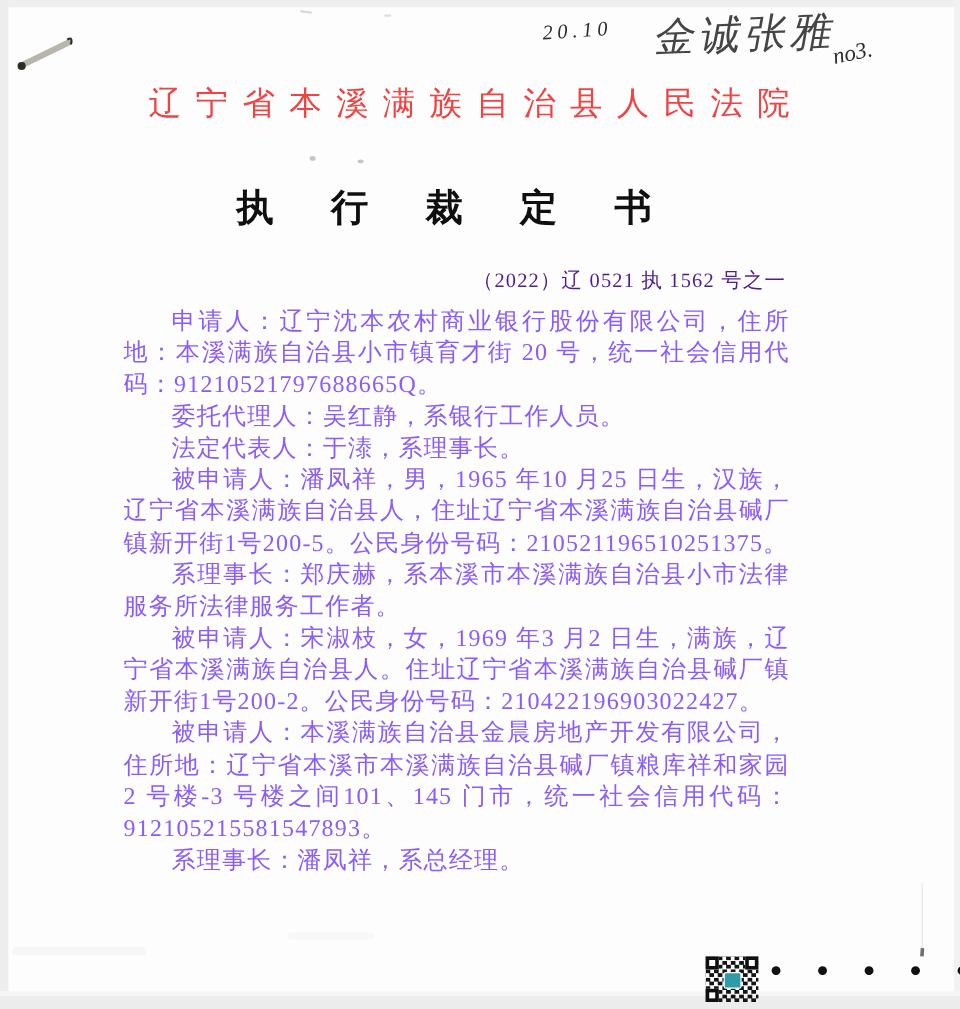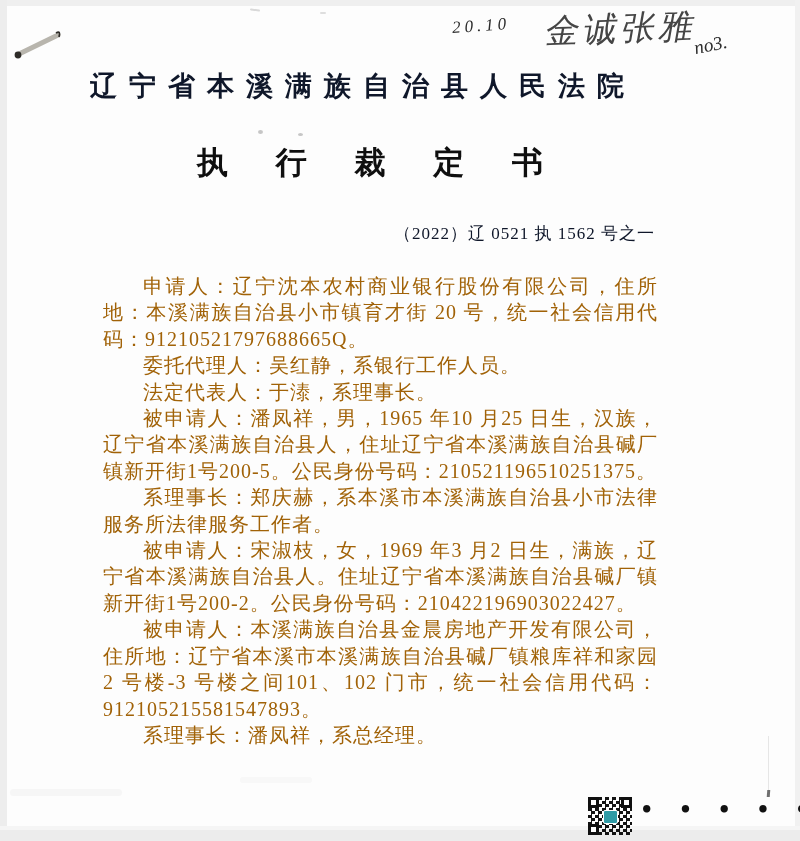--- a/index.html
+++ b/index.html
@@ -34,36 +34,36 @@
 
   
   .hand{position:absolute;color:#2c2c2c;white-space:nowrap;}
   .hand-date{left:452px;top:16px;font-size:17px;letter-spacing:4px;transform:rotate(-4deg);font-style:italic;}
   .hand-sign{left:546px;top:6px;font-size:34px;letter-spacing:4px;transform:rotate(-2deg) skewX(-12deg);opacity:.88;}
   .hand-num{left:694px;top:34px;font-size:19px;font-style:italic;transform:rotate(-12deg);}
 
   
   .court-name{
     position:absolute;left:90px;top:68px;width:580px;
-    text-align:left;font-size:27px;font-weight:bold;color:#0f172a;
+    text-align:right;font-size:27px;font-weight:normal;color:#ef4444;
     letter-spacing:12px;white-space:nowrap;
   }
   .doc-title{
-    position:absolute;left:90px;top:142px;width:580px;
+    position:absolute;left:90px;top:152px;width:580px;
     text-align:center;font-size:31px;font-weight:bold;color:#0f0f0f;
     letter-spacing:20px;white-space:nowrap;
   }
   .case-number{
     position:absolute;right:145px;top:222px;
-    font-size:17px;letter-spacing:1px;color:#0f172a;
+    font-size:17px;letter-spacing:1px;color:#4c1d95;
   }
   .body-text{
-    position:absolute;left:103px;top:273px;width:555px;
+    position:absolute;left:103px;top:255px;width:555px;
     font-size:20px;line-height:26.4px;letter-spacing:1px;
-    text-align:justify;color:#a16207;
+    text-align:justify;color:#8b5cf6;
   }
   .body-text p{margin:0;text-indent:2em;}
 
   
   .qr{
     position:absolute;left:588px;top:797px;width:44px;height:38px;
     background:
       conic-gradient(#141414 25%, transparent 0 50%, #141414 0 75%, transparent 0);
     background-size:7px 7px;
   }
@@ -114,21 +114,21 @@
   <div class="doc-title">执 行 裁 定 书</div>
   <div class="case-number">（2022）辽 0521 执 1562 号之一</div>
 
   <div class="body-text">
     <p>申请人：辽宁沈本农村商业银行股份有限公司，住所地：本溪满族自治县小市镇育才街 20 号，统一社会信用代码：91210521797688665Q。</p>
     <p>委托代理人：吴红静，系银行工作人员。</p>
     <p>法定代表人：于溙，系理事长。</p>
     <p>被申请人：潘凤祥，男，1965 年10 月25 日生，汉族，辽宁省本溪满族自治县人，住址辽宁省本溪满族自治县碱厂镇新开街1号200-5。公民身份号码：210521196510251375。</p>
     <p>系理事长：郑庆赫，系本溪市本溪满族自治县小市法律服务所法律服务工作者。</p>
     <p>被申请人：宋淑枝，女，1969 年3 月2 日生，满族，辽宁省本溪满族自治县人。住址辽宁省本溪满族自治县碱厂镇新开街1号200-2。公民身份号码：210422196903022427。</p>
-    <p>被申请人：本溪满族自治县金晨房地产开发有限公司，住所地：辽宁省本溪市本溪满族自治县碱厂镇粮库祥和家园2 号楼-3 号楼之间101、102 门市，统一社会信用代码：912105215581547893。</p>
+    <p>被申请人：本溪满族自治县金晨房地产开发有限公司，住所地：辽宁省本溪市本溪满族自治县碱厂镇粮库祥和家园2 号楼-3 号楼之间101、145 门市，统一社会信用代码：912105215581547893。</p>
     <p>系理事长：潘凤祥，系总经理。</p>
   </div>
 
   <div class="qr">
     <div class="finder f-tl"></div>
     <div class="finder f-tr"></div>
     <div class="finder f-bl"></div>
     <div class="logo"></div>
   </div>
   <div class="dots">• • • • • ••</div>

